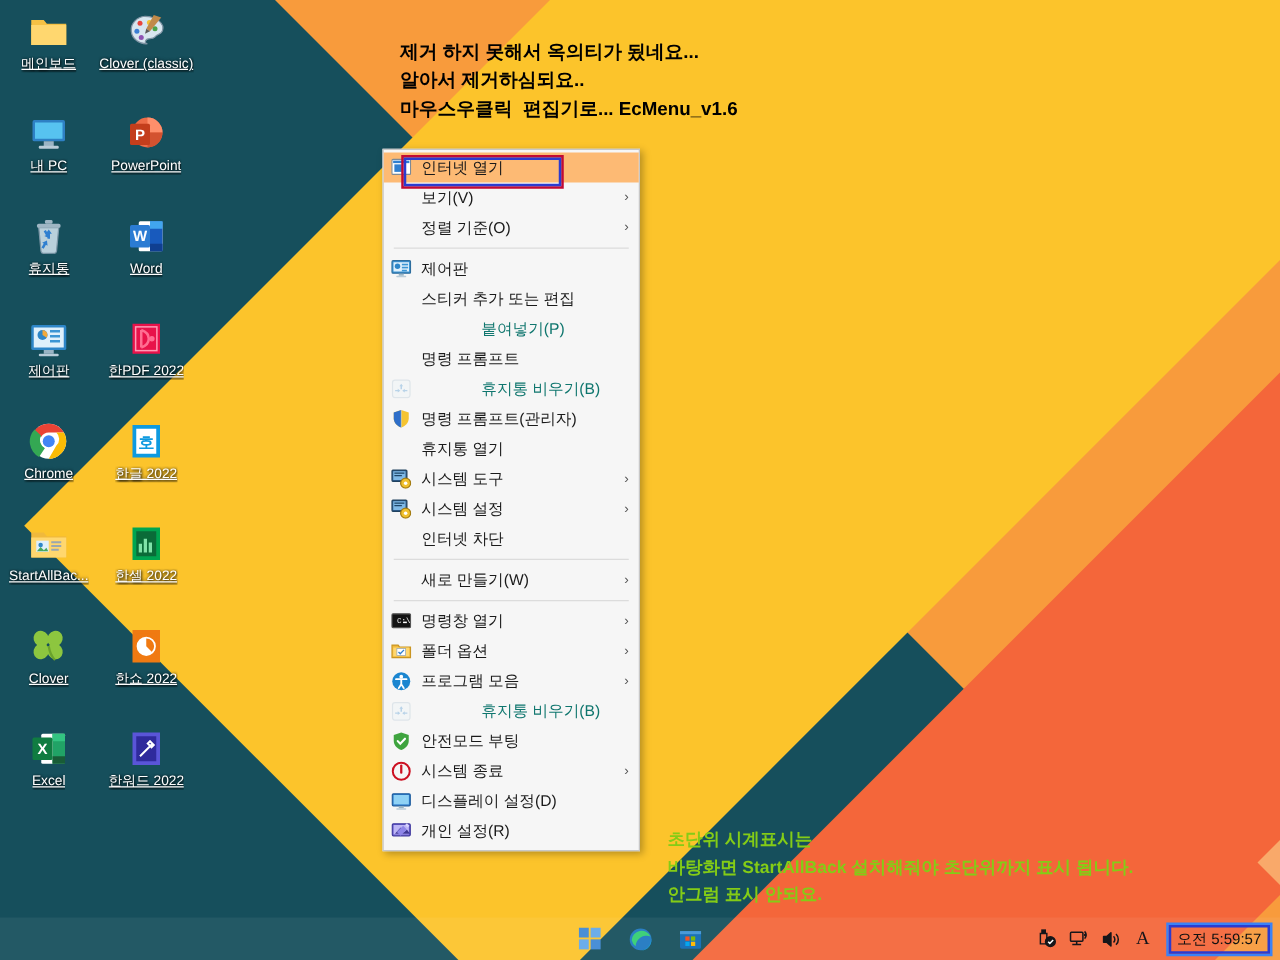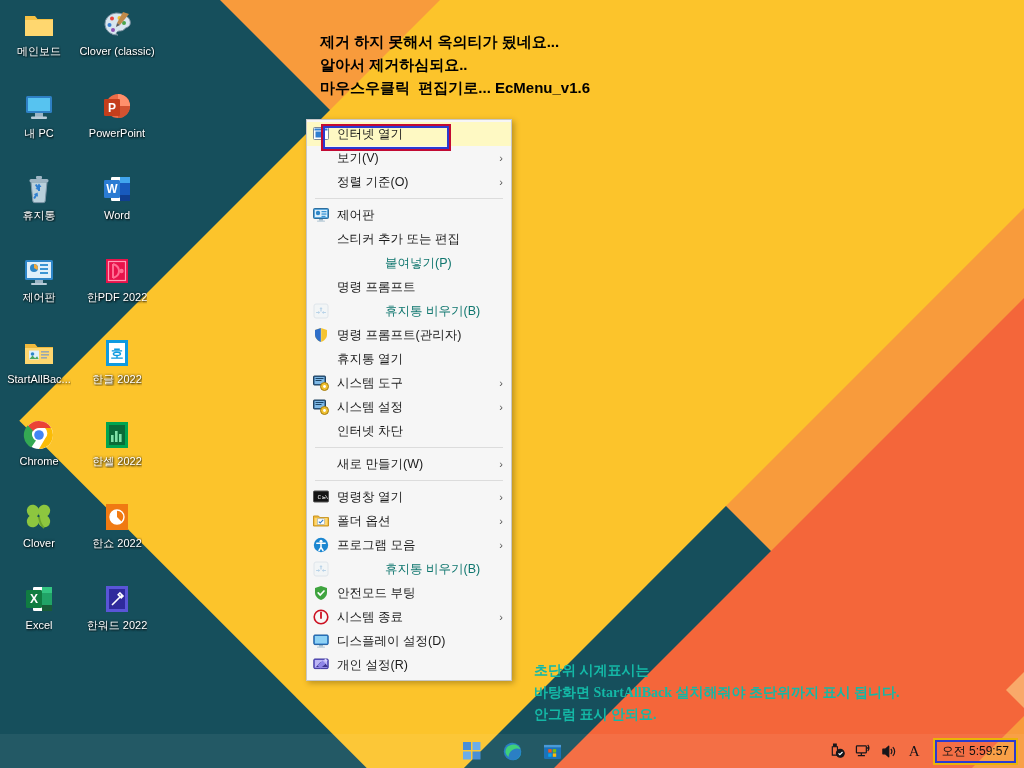--- a/index.html
+++ b/index.html
@@ -81,41 +81,41 @@
   .desk-icon .lbl {
     color: #ffffff;
     font-size: 11px;
     line-height: 13px;
     text-align: left;
     text-shadow: 1px 1px 2px rgba(0,0,0,0.85), 0 0 3px rgba(0,0,0,0.7);
     max-width: 76px;
     white-space: nowrap;
     overflow: hidden;
     text-overflow: ellipsis;
+    text-decoration: underline;
   }
 
   
   .annot {
     position: absolute;
     white-space: pre;
     font-family: "Liberation Sans", "DejaVu Sans", sans-serif;
     font-weight: bold;
   }
   #annot-top {
     left: 320px; top: 30px;
     color: #000000;
     font-size: 15px;
     line-height: 23px;
   }
   #annot-bottom {
     left: 534px; top: 660px;
-    color: #14b8a6;
+    color: #84cc16;
     font-size: 14px;
     line-height: 22px;
-    font-family: Liberation Serif, serif;
   }
 
   
   #ctx-menu {
     position: absolute;
     left: 306px; top: 119px;
     width: 206px;
     background: #f6f6f6;
     border: 1px solid #c7c7c7;
     box-shadow: 2px 2px 6px rgba(0,0,0,0.28);
@@ -146,21 +146,21 @@
     font-size: 11px;
     padding-right: 2px;
   }
   .mi-sep {
     height: 1px;
     background: #dcdcdc;
     margin: 4px 8px 4px 8px;
   }
   
   .mi.highlight {
-    background: #fef9c3;
+    background: #fdba74;
   }
   #hl-box {
     position: absolute;
     left: 14px; top: 2px;
     width: 130px; height: 27px;
     border: 2px solid #c20a33;
     pointer-events: none;
   }
   #hl-box::after {
     content: "";
@@ -206,21 +206,21 @@
   #ime-indicator {
     font-size: 15px;
     color: #14141a;
     font-family: "Liberation Serif", serif;
     padding: 0 2px;
   }
   #clock-wrap {
     position: relative;
     margin-left: 3px;
     padding: 3px 7px;
-    border: 2px solid #eab308;
+    border: 2px solid #3b82f6;
     background: rgba(255,255,255,0.0);
   }
   #clock-wrap::after {
     content: "";
     position: absolute;
     left: 0; top: 0; right: 0; bottom: 0;
     border: 2px solid #2b3bd0;
     pointer-events: none;
   }
   #clock-text {
@@ -290,44 +290,44 @@
               <rect x="17" y="17" width="8" height="2" fill="#3b95d4"></rect>
               <rect x="12" y="25" width="8" height="3" fill="#9ab4c4"></rect>
               <rect x="8" y="28" width="16" height="2" rx="1" fill="#b9ccd8"></rect>
             </svg>
           </div>
           <div class="lbl">제어판</div>
         </div>
         <div class="desk-icon">
           <div class="glyph">
             <svg width="32" height="32" viewBox="0 0 32 32">
+              <circle cx="16" cy="16" r="14" fill="#fff"></circle>
+              <path d="M16 2 a14 14 0 0 1 12.1 7 H16 a7 7 0 0 0-6.1 3.6 L4.6 7.6 A14 14 0 0 1 16 2z" fill="#ea4335"></path>
+              <path d="M4.6 7.6 l5.3 5 A7 7 0 0 0 13 22.4 l-4.8 7.1 A14 14 0 0 1 4.6 7.6z" fill="#34a853" transform="translate(0,-1)"></path>
+              <path d="M28.1 9 A14 14 0 0 1 16 30 l6.1-10.6 A7 7 0 0 0 22 9z" fill="#fbbc05"></path>
+              <circle cx="16" cy="16" r="6.2" fill="#fff"></circle>
+              <circle cx="16" cy="16" r="4.8" fill="#4285f4"></circle>
+            </svg>
+          </div>
+          <div class="lbl">Chrome</div>
+        </div>
+        <div class="desk-icon">
+          <div class="glyph">
+            <svg width="32" height="32" viewBox="0 0 32 32">
               <path d="M2 7h10l2.5 3H30v17H2z" fill="#f0b93c"></path>
               <rect x="2" y="11" width="28" height="16" fill="#ffd76f"></rect>
               <rect x="6" y="13.5" width="10" height="9" fill="#dff0fb"></rect>
               <circle cx="9.5" cy="17" r="1.8" fill="#2e86c8"></circle>
               <path d="M6.5 22 l3-3.4 l2.6 2.6 l2-2 l1.5 2.8z" fill="#49a860"></path>
               <rect x="18" y="14" width="8" height="1.6" fill="#9aa7b0"></rect>
               <rect x="18" y="17" width="8" height="1.6" fill="#9aa7b0"></rect>
               <rect x="18" y="20" width="6" height="1.6" fill="#9aa7b0"></rect>
             </svg>
           </div>
           <div class="lbl">StartAllBac...</div>
-        </div>
-        <div class="desk-icon">
-          <div class="glyph">
-            <svg width="32" height="32" viewBox="0 0 32 32">
-              <circle cx="16" cy="16" r="14" fill="#fff"></circle>
-              <path d="M16 2 a14 14 0 0 1 12.1 7 H16 a7 7 0 0 0-6.1 3.6 L4.6 7.6 A14 14 0 0 1 16 2z" fill="#ea4335"></path>
-              <path d="M4.6 7.6 l5.3 5 A7 7 0 0 0 13 22.4 l-4.8 7.1 A14 14 0 0 1 4.6 7.6z" fill="#34a853" transform="translate(0,-1)"></path>
-              <path d="M28.1 9 A14 14 0 0 1 16 30 l6.1-10.6 A7 7 0 0 0 22 9z" fill="#fbbc05"></path>
-              <circle cx="16" cy="16" r="6.2" fill="#fff"></circle>
-              <circle cx="16" cy="16" r="4.8" fill="#4285f4"></circle>
-            </svg>
-          </div>
-          <div class="lbl">Chrome</div>
         </div>
         <div class="desk-icon">
           <div class="glyph">
             <svg width="32" height="32" viewBox="0 0 32 32">
               <g fill="#8dc63f">
                 <ellipse cx="10" cy="10" rx="6" ry="6.5" transform="rotate(-35 10 10)"></ellipse>
                 <ellipse cx="21" cy="10" rx="6" ry="6.5" transform="rotate(35 21 10)"></ellipse>
                 <ellipse cx="10" cy="20" rx="6" ry="6.5" transform="rotate(35 10 20)"></ellipse>
                 <ellipse cx="21" cy="20" rx="6" ry="6.5" transform="rotate(-35 21 20)"></ellipse>
               </g>

